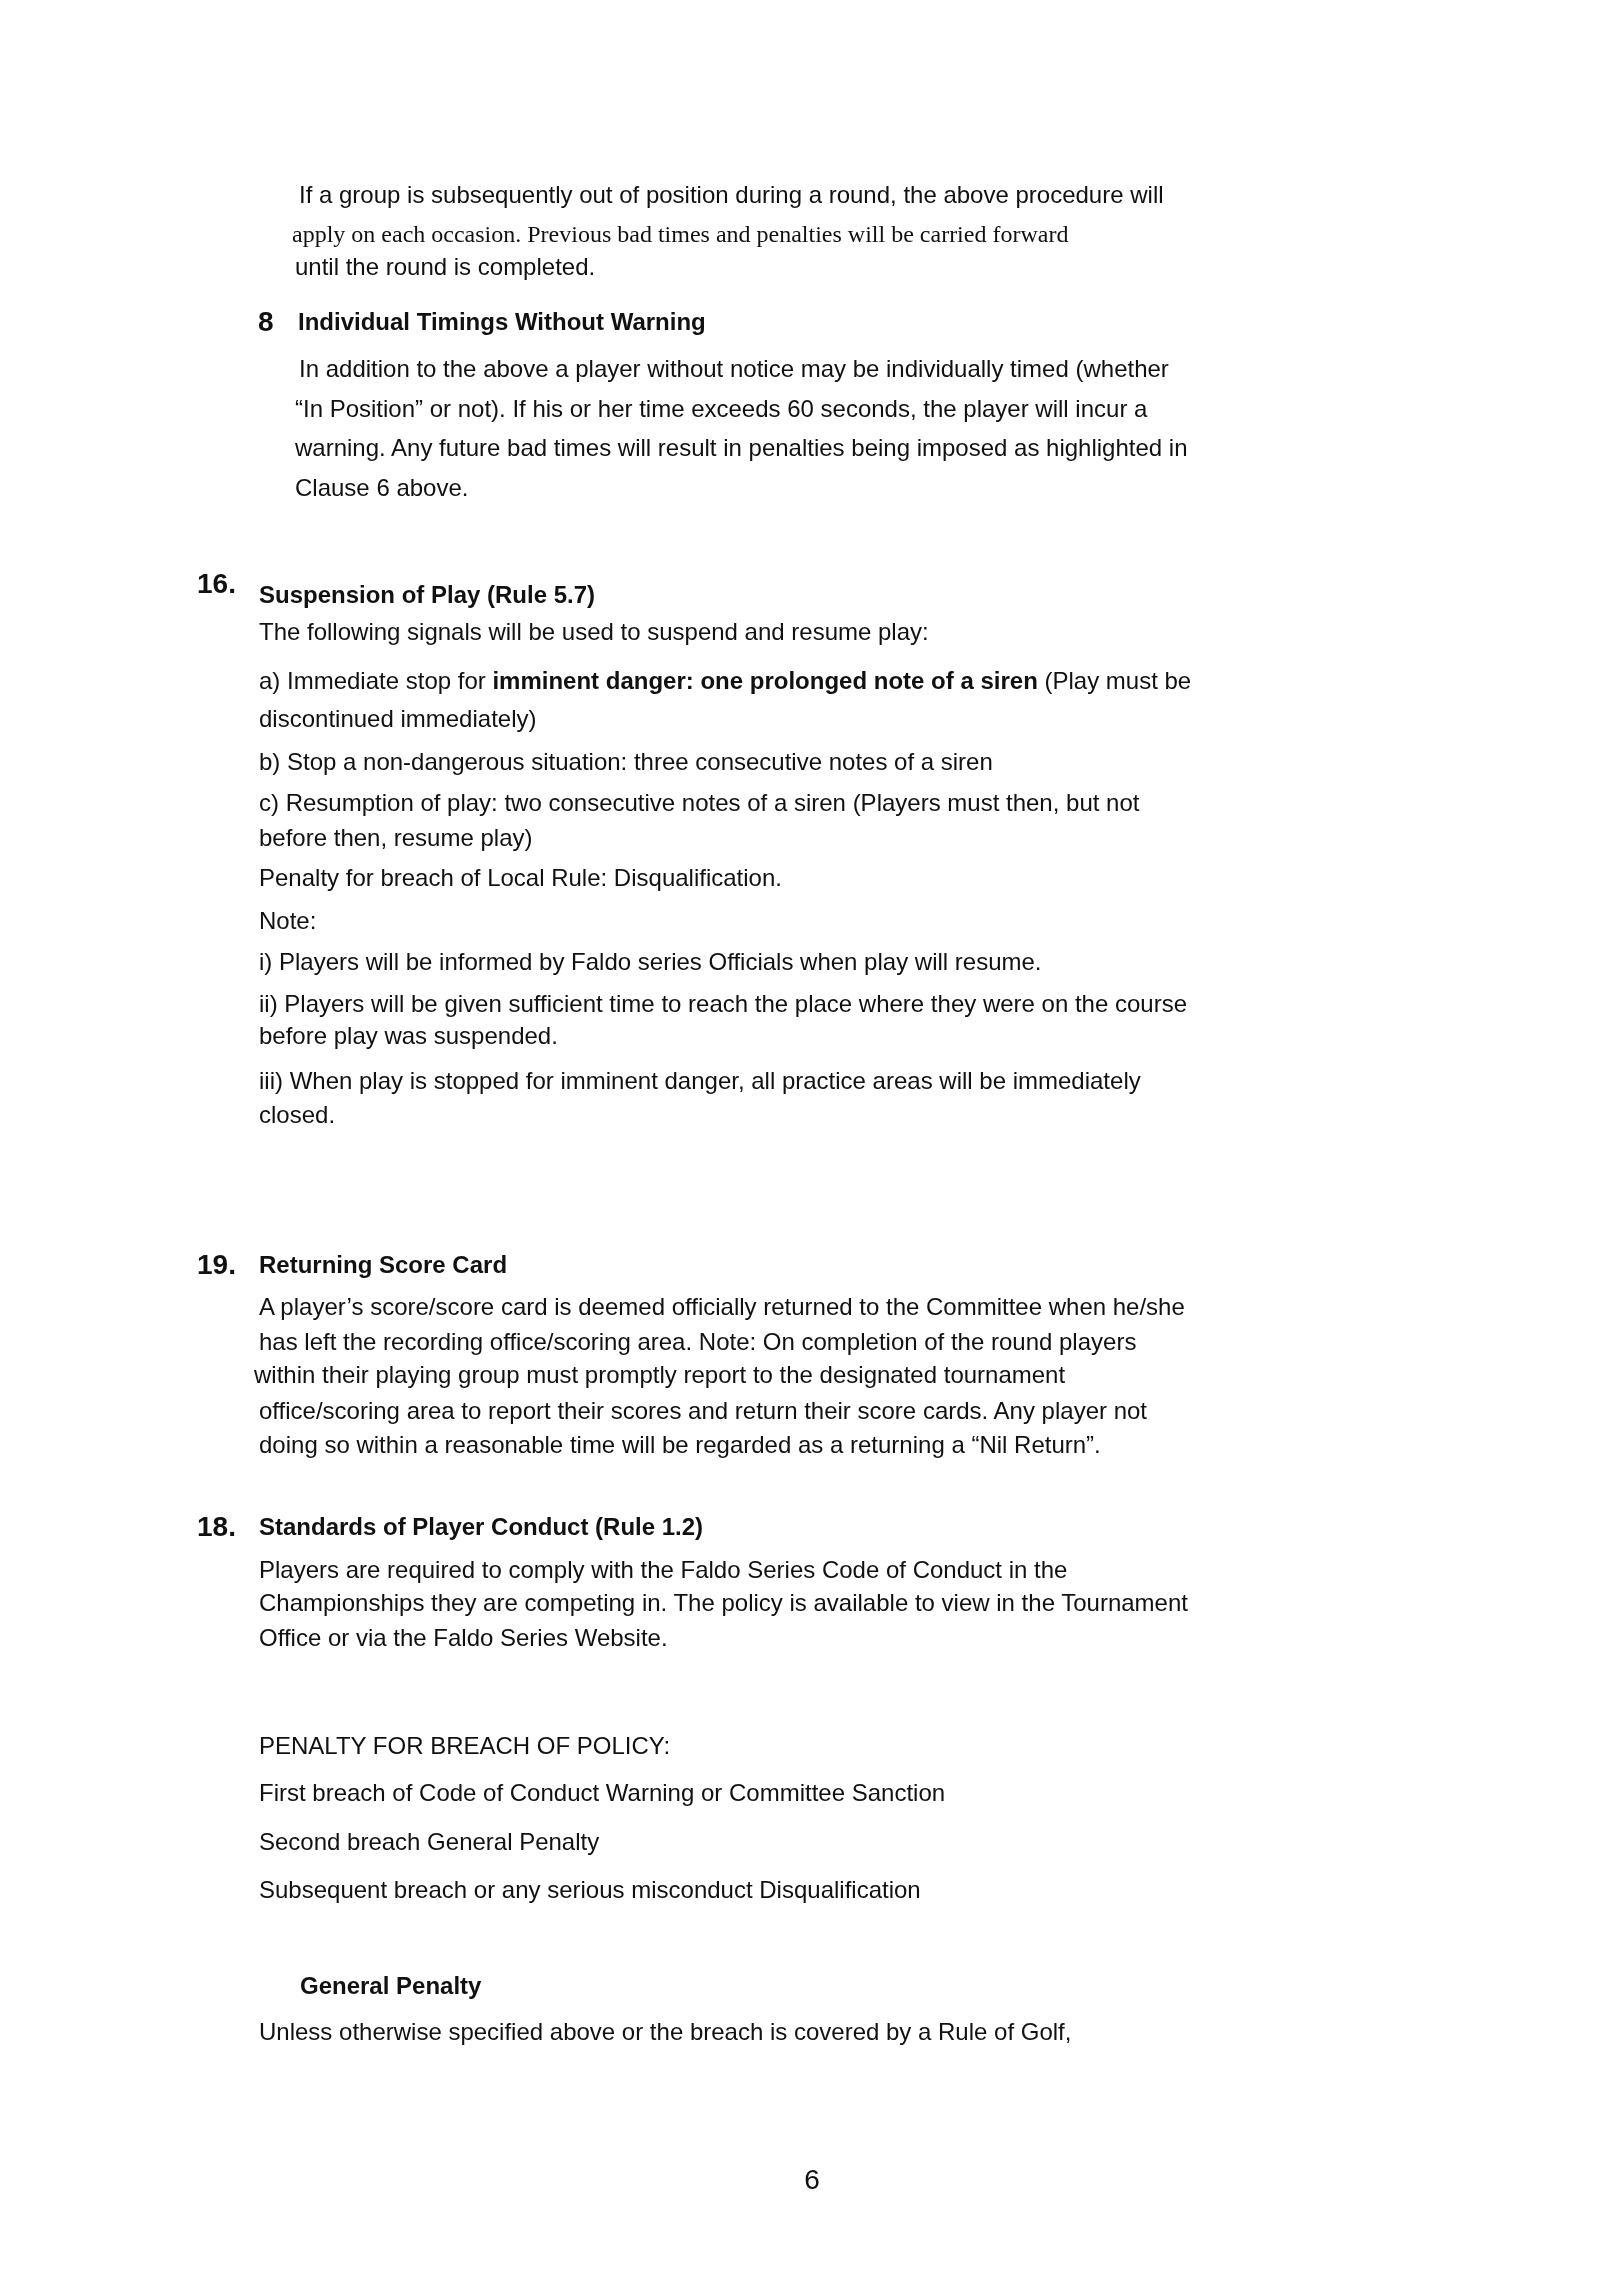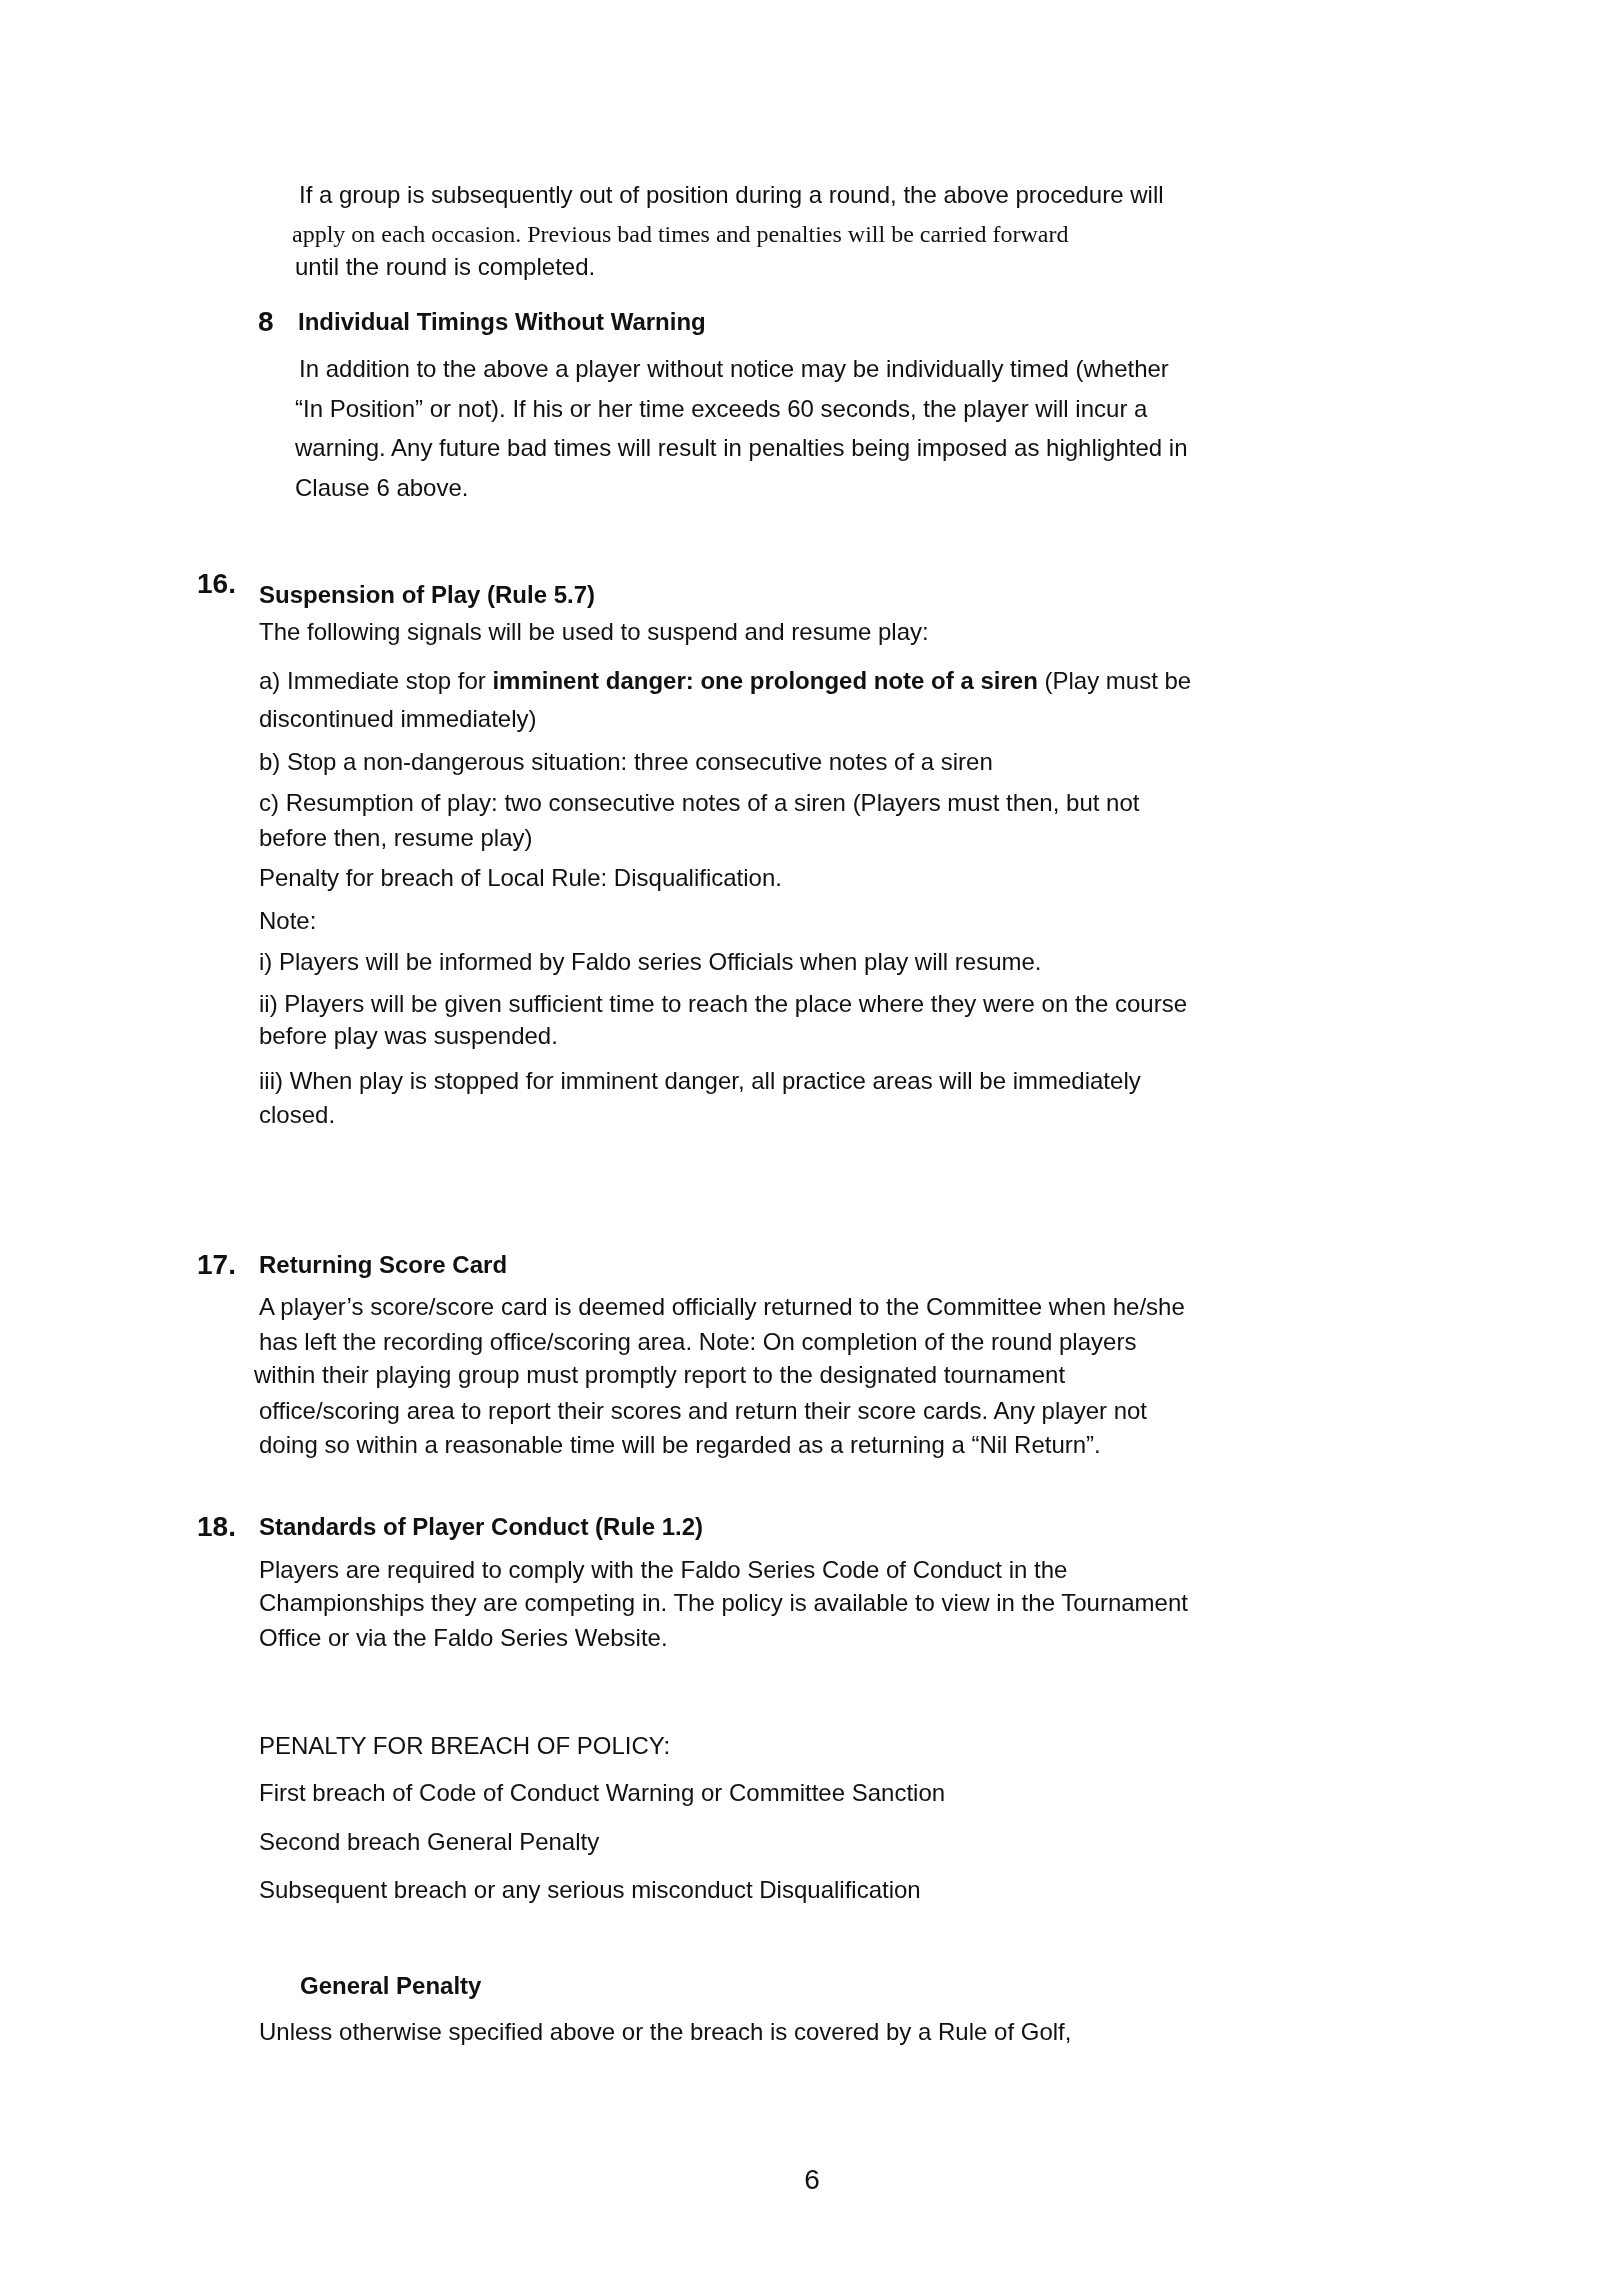--- a/index.html
+++ b/index.html
@@ -86,21 +86,21 @@
     <p class="ln" style="left:259px; top:948px;">i) Players will be informed by Faldo series Officials when play will resume.</p>
 
     <p class="ln" style="left:259px; top:990px;">ii) Players will be given sufficient time to reach the place where they were on the course</p>
     <p class="ln" style="left:259px; top:1022px;">before play was suspended.</p>
 
     <p class="ln" style="left:259px; top:1067px;">iii) When play is stopped for imminent danger, all practice areas will be immediately</p>
     <p class="ln" style="left:259px; top:1101px;">closed.</p>
   </div>
 
   <div>
-    <span class="num b" style="left:197px; top:1251px;">17.</span>
+    <span class="num b" style="left:197px; top:1251px;">19.</span>
     <p class="ln b" style="left:259px; top:1251px;">Returning Score Card</p>
     <p class="ln" style="left:259px; top:1293px;">A player’s score/score card is deemed officially returned to the Committee when he/she</p>
     <p class="ln" style="left:259px; top:1328px;">has left the recording office/scoring area.  Note: On completion of the round players</p>
     <p class="ln" style="left:254px; top:1361px;">within their playing group must promptly report to the designated tournament</p>
     <p class="ln" style="left:259px; top:1397px;">office/scoring area to report their scores and return their score cards. Any player not</p>
     <p class="ln" style="left:259px; top:1431px;">doing so within a reasonable time will be regarded as a returning a “Nil Return”.</p>
   </div>
 
   <div>
     <span class="num b" style="left:197px; top:1513px;">18.</span>

